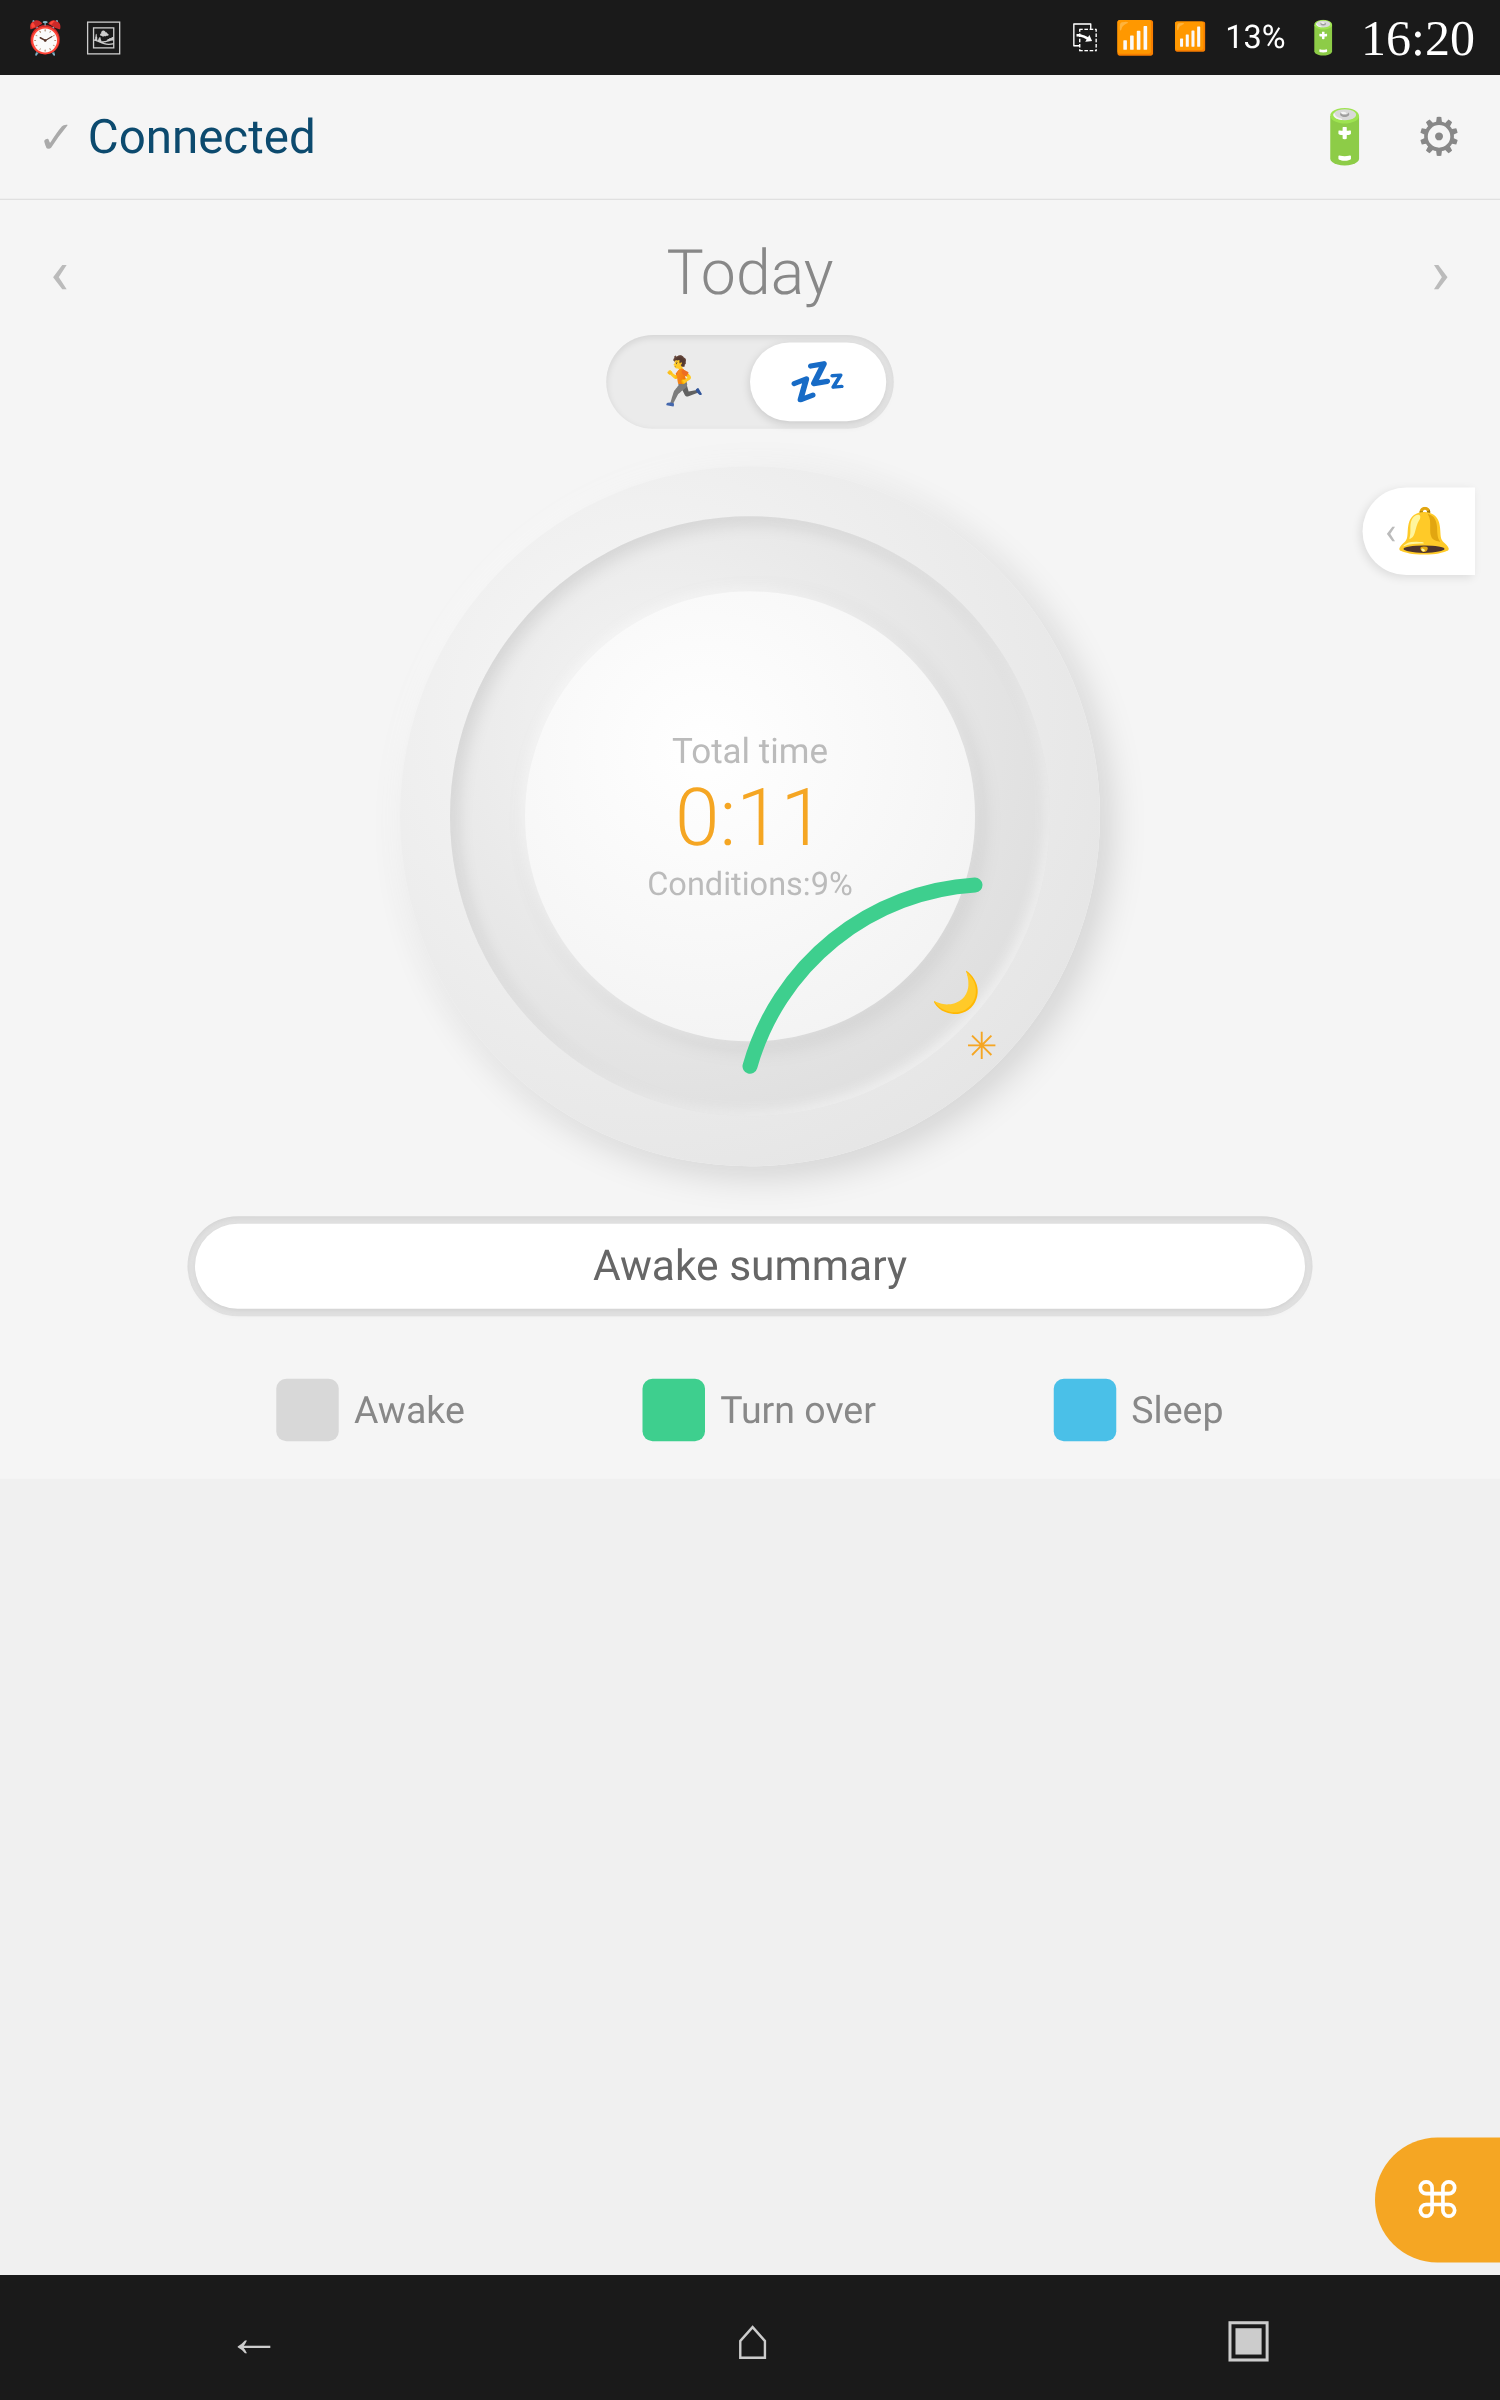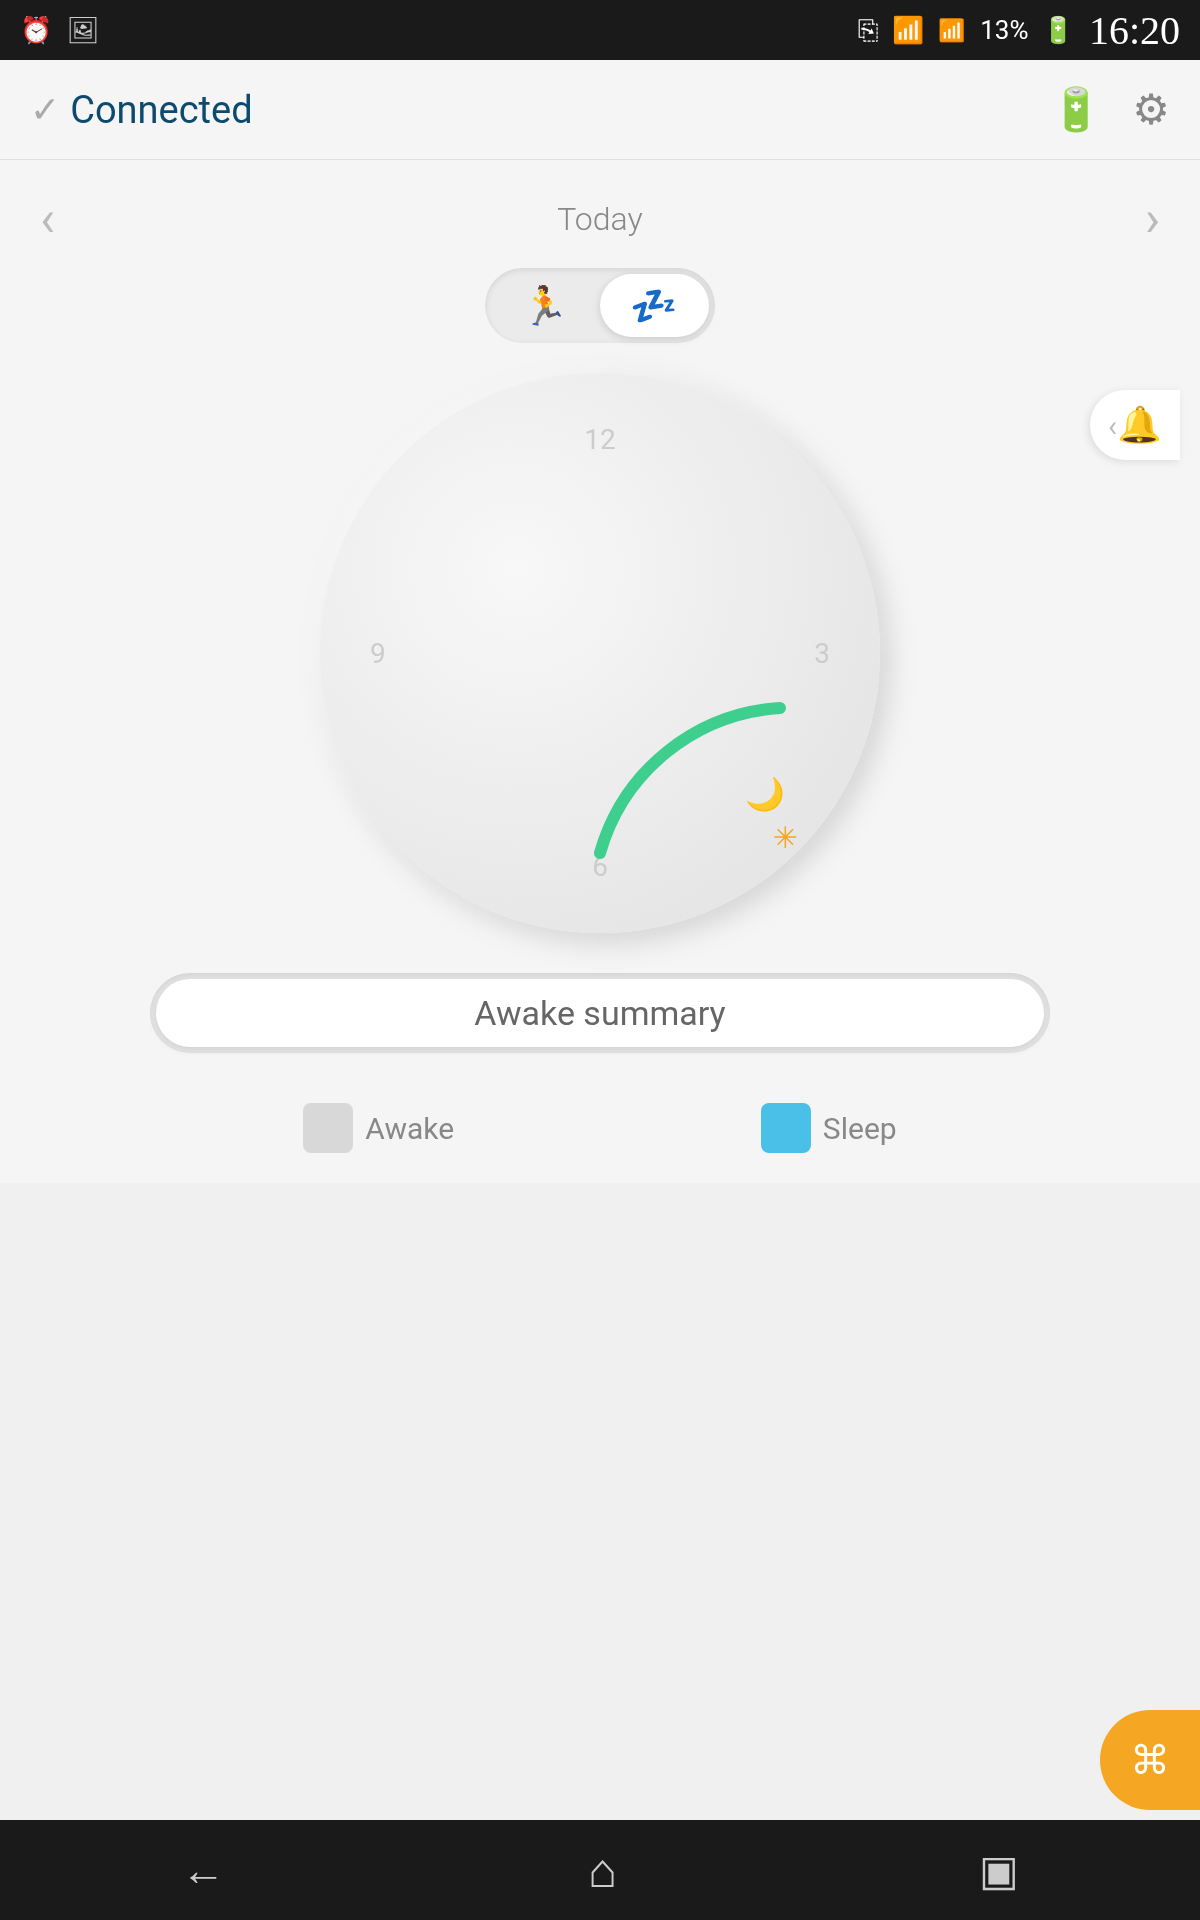--- a/index.html
+++ b/index.html
@@ -100,21 +100,21 @@
       justify-content: space-between;
       padding: 0 40px;
       margin-bottom: 20px;
     }
     .nav-arrow {
       font-size: 50px;
       color: #bbb;
       cursor: pointer;
     }
     .nav-title {
-      font-size: 32px;
+      font-size: 50px;
       color: #888;
       font-weight: 300;
     }
 
     
     .mode-toggle {
       width: 230px;
       height: 75px;
       background: #ebebeb;
       border-radius: 40px;
@@ -415,20 +415,27 @@
   </div>
 
   <div class="clock-container">
     <div class="clock-outer">
 
       <span class="clock-label-12">12</span>
       <span class="clock-label-3">3</span>
       <span class="clock-label-6">6</span>
       <span class="clock-label-9">9</span>
 
+      <div class="clock-ring">
+        <div class="clock-inner">
+          <span class="total-time-label">Total time</span>
+          <span class="total-time-value">0:11</span>
+          <span class="conditions-text">Conditions:9%</span>
+        </div>
+      </div>
 
       <svg class="arc-svg" viewBox="0 0 560 560">
         <path d="M 280 480 A 200 200 0 0 1 460 335" stroke="#3ecf8e" stroke-width="12" fill="none" stroke-linecap="round"></path>
       </svg>
     </div>
 
     <span class="moon-icon" style="font-size:32px;color:#f5a623;">🌙</span>
     <span class="sun-icon" style="font-size:30px;color:#f5a623;position:absolute;bottom:78px;right:82px;">✳</span>
   </div>
 
@@ -440,20 +447,24 @@
   <div class="summary-tabs">
     <div class="tab active">
       <span>Awake summary</span>
     </div>
   </div>
 
   <div class="legend-row">
     <div class="legend-item">
       <div class="legend-dot awake"></div>
       <span class="legend-label">Awake</span>
+    </div>
+    <div class="legend-item">
+      <div class="legend-dot turnover"></div>
+      <span class="legend-label">Turn over</span>
     </div>
     <div class="legend-item">
       <div class="legend-dot sleep"></div>
       <span class="legend-label">Sleep</span>
     </div>
   </div>
 
 </div>
 
 <div class="share-btn">

